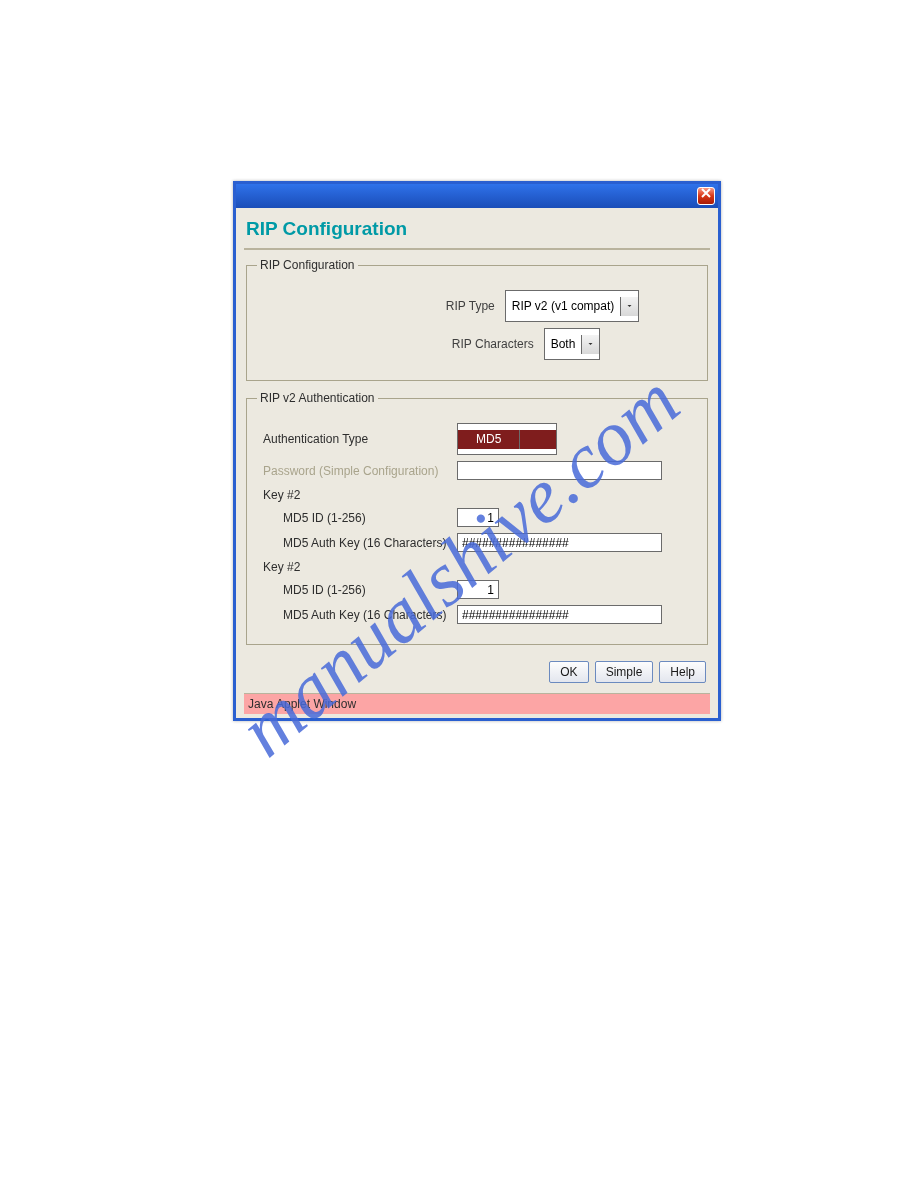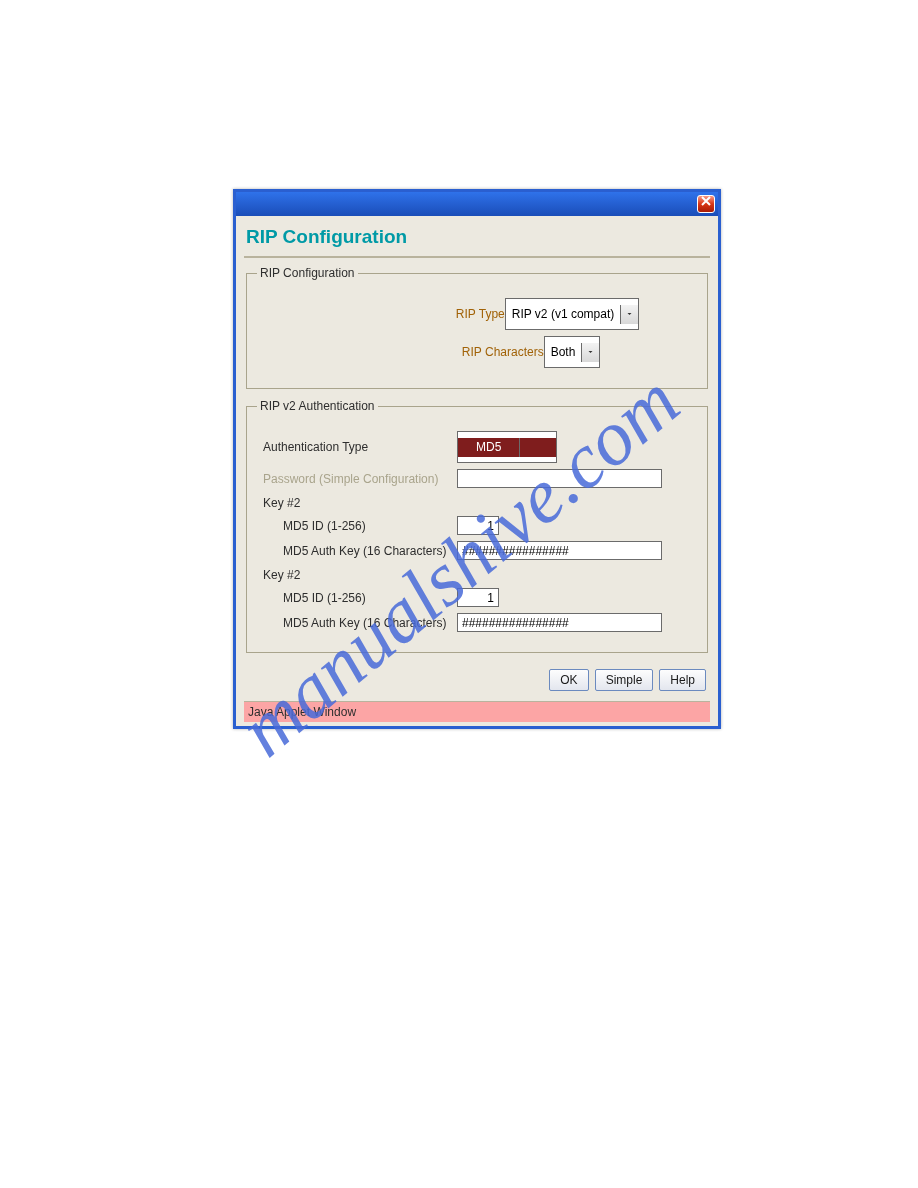--- a/index.html
+++ b/index.html
@@ -20,21 +20,21 @@
     font-size: 78px;
     font-style: italic;
     font-family: 'Segoe Script','Brush Script MT',cursive;
     pointer-events: none;
     z-index: 999;
     white-space: nowrap;
   }
   .dialog {
     position: absolute;
     left: 233px;
-    top: 189px;
+    top: 181px;
     width: 488px;
     border: 3px solid #2a5fd0;
     background: #ece9e0;
     box-shadow: 0 0 3px rgba(0,0,0,0.3);
   }
   .titlebar {
     height: 24px;
     background: linear-gradient(to bottom, #2f72ea 0%, #1a4db8 100%);
     position: relative;
   }
@@ -73,22 +73,23 @@
     color: #2e2e2e;
   }
   .row {
     display: flex;
     align-items: center;
     margin: 6px 0;
   }
   .row.centered { justify-content: center; }
   .label-right {
     text-align: right;
+    padding-right: 10px;
     flex: 0 0 190px;
-    color: #a16207;
+    color: #404040;
   }
   .label-left {
     flex: 0 0 200px;
     padding-left: 6px;
   }
   .indented .label-left { padding-left: 26px; }
   .select {
     display: inline-flex;
     align-items: center;
     border: 1px solid #6b6b6b;

